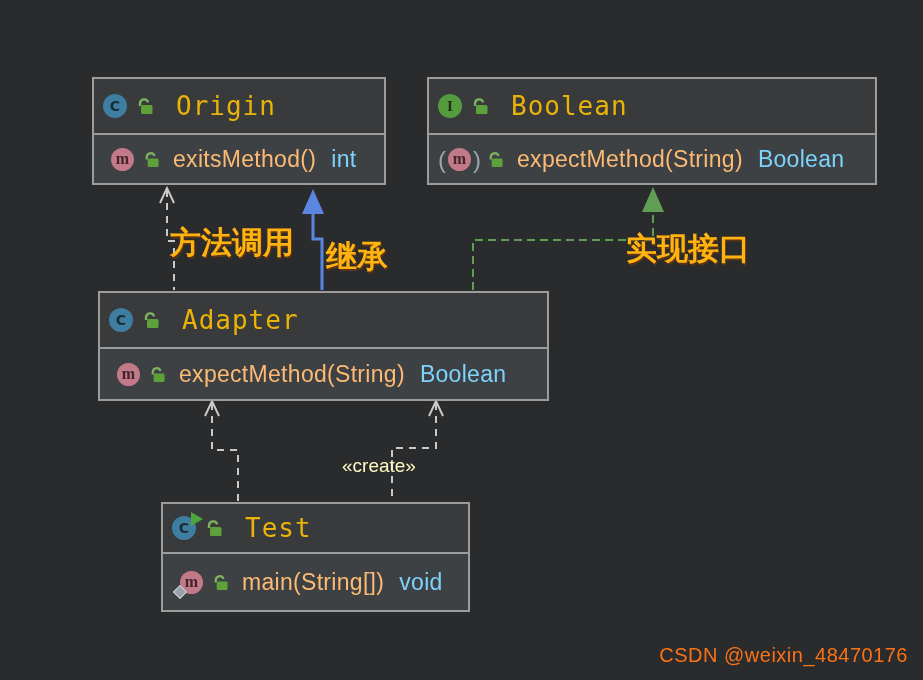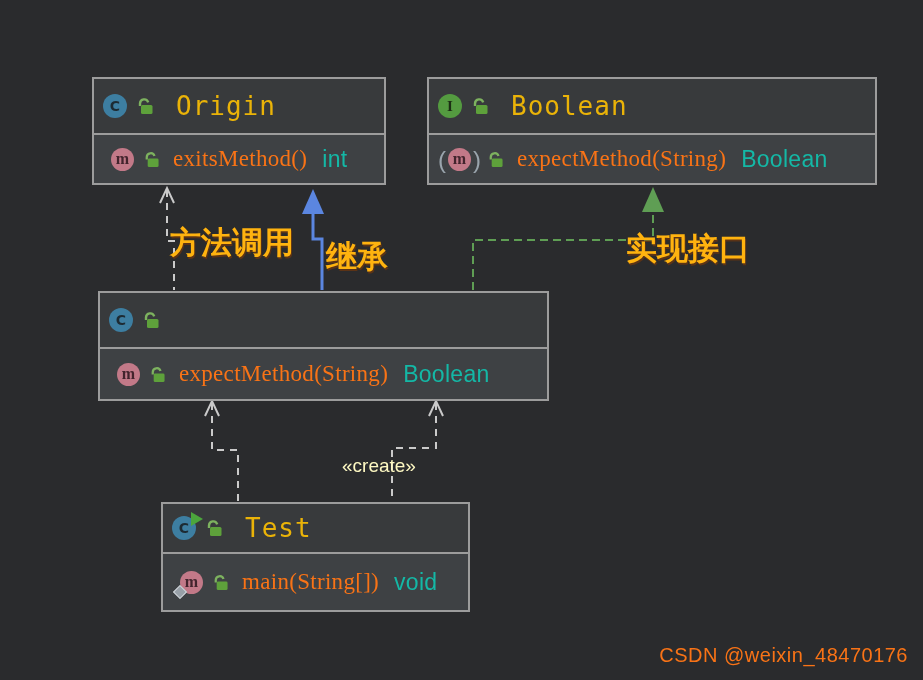--- a/index.html
+++ b/index.html
@@ -6,22 +6,22 @@
   body{width:923px;height:680px;overflow:hidden;background:#2a2b2d;
        font-family:"Liberation Sans", sans-serif;position:relative;}
   .stage{position:absolute;inset:0;width:923px;height:680px;}
 
   
   .uml-box{position:absolute;border:2px solid #9c9c9c;box-sizing:border-box;background:#3e4144;}
   .uml-header{background:#383a3c;border-bottom:2px solid #9c9c9c;display:flex;align-items:center;padding-left:9px;}
   .uml-member{background:#3e4144;display:flex;align-items:center;padding-left:17px;}
   .title{font-family:"DejaVu Sans Mono", monospace;font-size:26px;color:#eab308;
          letter-spacing:1px;margin-left:22px;white-space:pre;}
-  .sig{font-size:23px;color:#f97316;letter-spacing:.3px;margin-left:13px;white-space:pre;font-family:Liberation Serif, serif;}
-  .rtype{font-size:23px;color:#14b8a6;letter-spacing:.3px;margin-left:15px;white-space:pre;}
+  .sig{font-size:23px;color:#fdba74;letter-spacing:.3px;margin-left:13px;white-space:pre;}
+  .rtype{font-size:23px;color:#7dd3fc;letter-spacing:.3px;margin-left:15px;white-space:pre;}
 
   
   .circ{position:relative;flex:0 0 auto;width:24px;height:24px;border-radius:50%;
         display:flex;align-items:center;justify-content:center;
         font-family:"DejaVu Sans", sans-serif;font-weight:bold;font-size:14px;}
   .class-circ{background:#3d7ea1;color:#1d2b33;}
   .iface-circ{background:#549b40;color:#1c2e14;font-family:"Liberation Serif", serif;font-size:15px;}
   .method-circ{width:23px;height:23px;background:#c27988;color:#43242d;
                font-family:"Liberation Serif", serif;font-size:16px;}
   .lock{flex:0 0 auto;margin-left:8px;display:flex;align-items:center;}
@@ -139,20 +139,21 @@
     <div class="uml-header" style="height:54px;">
       <span class="circ class-circ">
           <span>C</span>
         </span>
       <span class="lock">
         <svg width="19" height="18" viewBox="0 0 19 18">
             <path d="M5 9 V6.5 a4.2 4.2 0 0 1 8.2 -1.2" fill="none" stroke="#7db25f" stroke-width="2.4"></path>
             <rect x="6" y="8" width="11.5" height="9" rx="1.5" fill="#5ea13b"></rect>
           </svg>
       </span>
+      <span class="title">Adapter</span>
     </div>
     <div class="uml-member" style="height:50px;">
       <span class="circ method-circ">
           <span>m</span>
         </span>
       <span class="lock">
         <svg width="18" height="17" viewBox="0 0 19 18">
             <path d="M5 9 V6.5 a4.2 4.2 0 0 1 8.2 -1.2" fill="none" stroke="#7db25f" stroke-width="2.4"></path>
             <rect x="6" y="8" width="11.5" height="9" rx="1.5" fill="#5ea13b"></rect>
           </svg>

